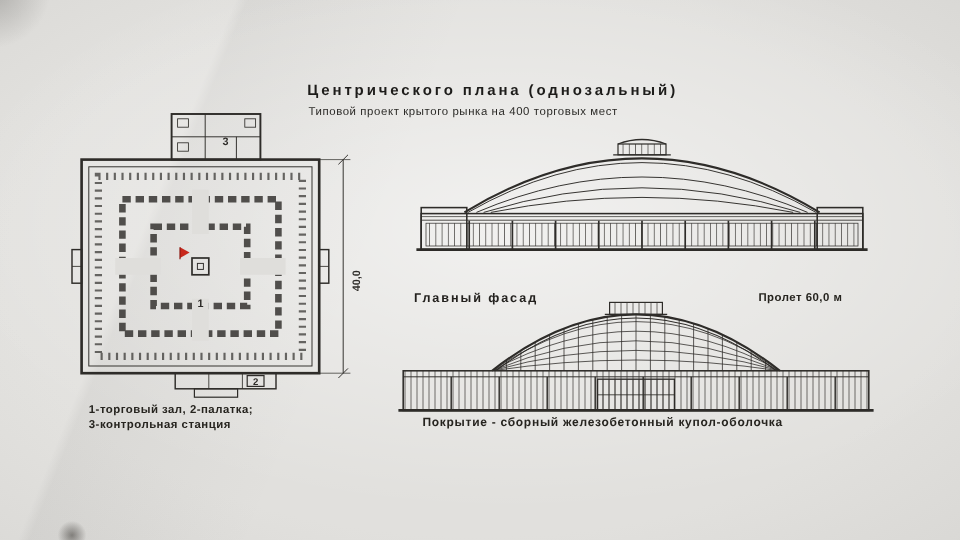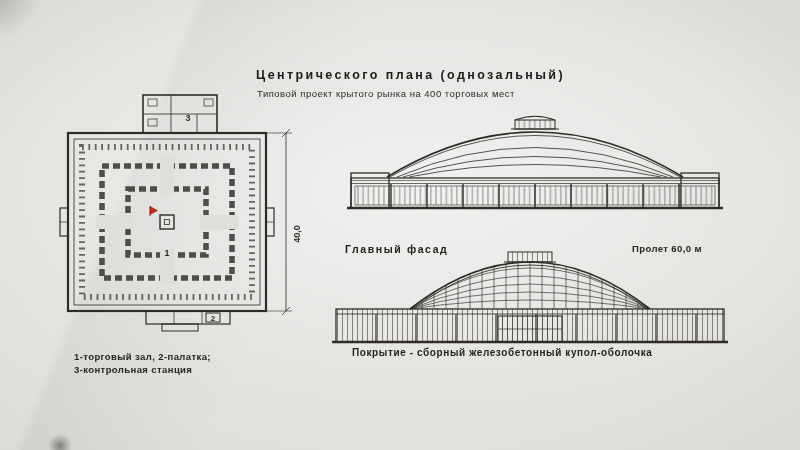--- a/index.html
+++ b/index.html
@@ -105,21 +105,21 @@
         <line x1="224" y1="227" x2="232" y2="219"></line>
       </g>
     </g>
 
     <text x="130" y="33" font-size="9" text-anchor="middle">3</text>
     <text x="109" y="168" font-size="9" text-anchor="middle">1</text>
     <text x="155" y="233" font-size="8" text-anchor="middle">2</text>
     <text transform="translate(242,146) rotate(-90)" font-size="9" text-anchor="middle">40,0</text>
   </svg>
 
-  <div class="abs legend" style="left:74px;top:350px;">
+  <div class="abs legend" style="left:74px;top:335px;">
     <div>1-торговый зал,  2-палатка;</div>
     <div>3-контрольная станция</div>
   </div>
 
   <svg class="abs" style="left:345px;top:110px;" width="380" height="102" viewBox="0 0 380 102">
     <defs>
       <pattern id="vhatchF" width="5.2" height="8" patternUnits="userSpaceOnUse">
         <line x1="2.6" y1="0" x2="2.6" y2="8" stroke="#2e2c29" stroke-width="0.55"></line>
       </pattern>
     </defs>

